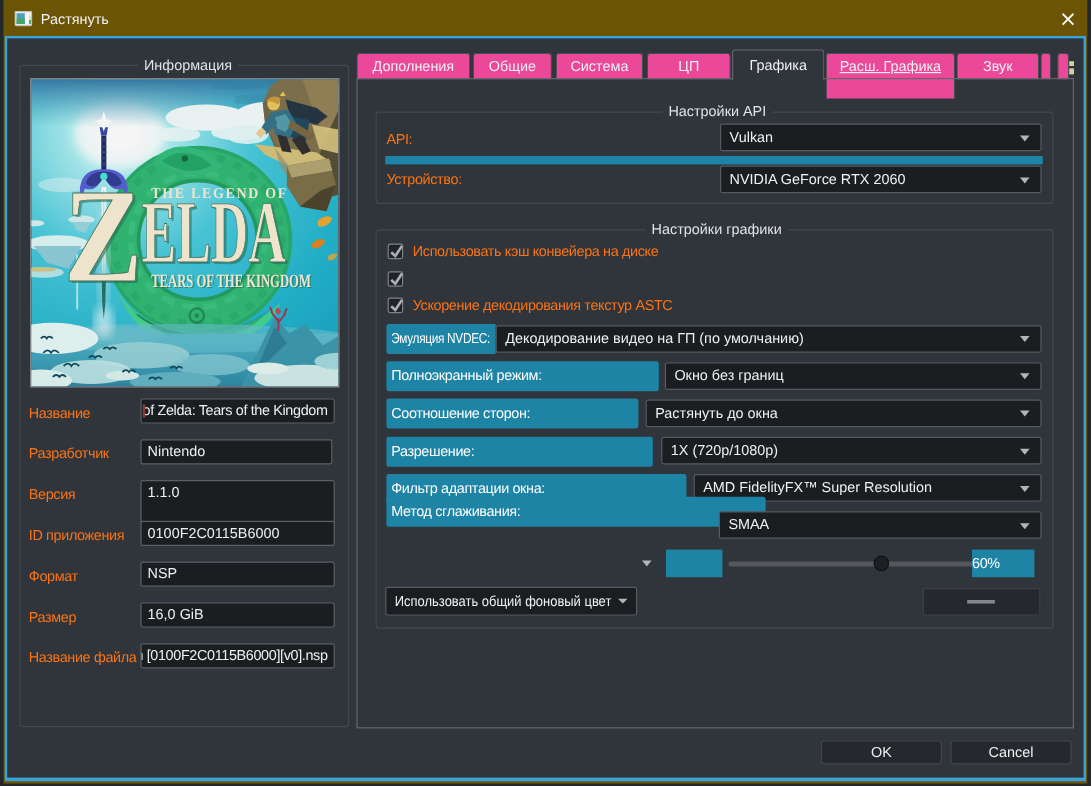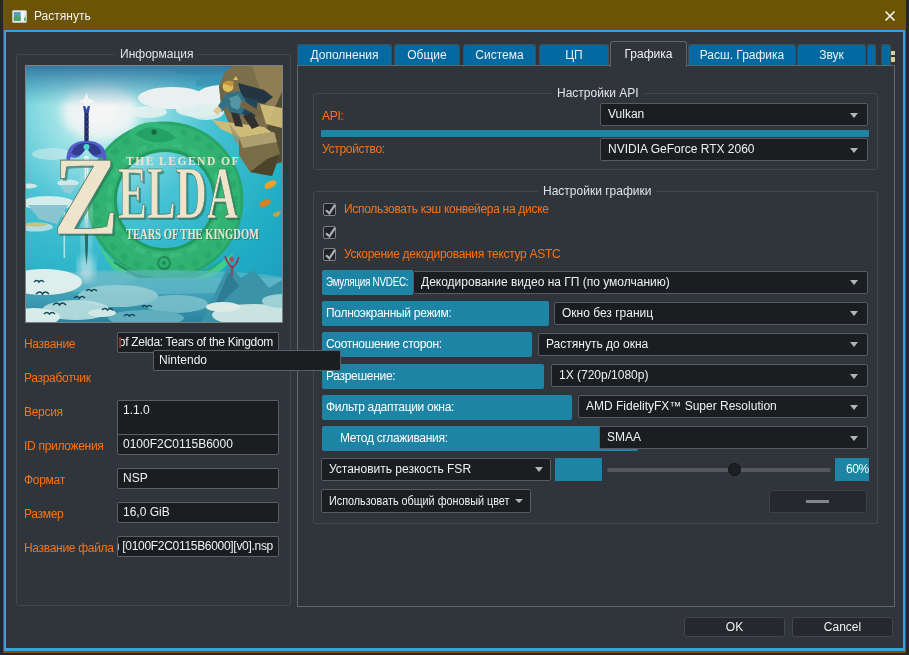--- a/index.html
+++ b/index.html
@@ -23,21 +23,21 @@
          font-size:12px;line-height:19px;padding:0 5px;white-space:nowrap;overflow:hidden;}
   .fieldr{display:flex;justify-content:flex-end;}
   .fieldr span{white-space:nowrap;flex:0 0 auto;letter-spacing:-0.3px;}
   
   .combo{background:#1b1e21;border:1px solid #565b61;border-radius:2px;color:#eef0f2;
          font-size:12px;line-height:21px;padding:0 7px;white-space:nowrap;overflow:hidden;}
   .arrow{position:absolute;width:0;height:0;border-left:4.5px solid transparent;
          border-right:4.5px solid transparent;border-top:5px solid #b2b6b9;}
   .teal{background:#1e84a6;color:#ffffff;font-size:12px;white-space:nowrap;overflow:hidden;letter-spacing:-0.3px;}
   
-  .tab{background:#0369a1;border:1px solid #474c51;border-bottom:none;
+  .tab{background:#ec4899;border:1px solid #474c51;border-bottom:none;
        border-radius:3px 3px 0 0;color:#eef0f2;font-size:12px;text-align:center;}
   
   .cb{width:13px;height:13px;background:#212427;border:1px solid #7d8286;border-radius:2px;}
   .btn{background:#25282c;border:1px solid #43474c;border-radius:3px;color:#eef0f2;
        font-size:12px;text-align:center;}
 </style>
 </head>
 <body>
 <div id="win">
   <div class="abs" id="goldframe"></div>
@@ -242,21 +242,21 @@
     <text x="92" y="152" font-family="Liberation Serif" font-size="74" font-weight="bold" fill="#f6eed6" stroke="#47705e" stroke-width="0.7" textLength="120" lengthAdjust="spacingAndGlyphs">ELDA</text>
     <text x="101.2" y="174.2" font-family="Liberation Serif" font-size="15.5" font-weight="bold" fill="#2c6d58" opacity="0.6" textLength="133" lengthAdjust="spacingAndGlyphs">TEARS OF THE KINGDOM</text>
     <text x="100" y="173" font-family="Liberation Serif" font-size="15.5" font-weight="bold" fill="#f6eed6" textLength="133" lengthAdjust="spacingAndGlyphs">TEARS OF THE KINGDOM</text>
   </svg>
   </div>
 
   <div class="abs tab" style="left:297px;top:44px;width:95px;height:22px;line-height:21px;">Дополнения</div>
   <div class="abs tab" style="left:394px;top:44px;width:66px;height:22px;line-height:21px;">Общие</div>
   <div class="abs tab" style="left:463px;top:44px;width:73px;height:22px;line-height:21px;">Система</div>
   <div class="abs tab" style="left:539px;top:44px;width:70px;height:22px;line-height:21px;">ЦП</div>
-  <div class="abs tab" style="left:688px;top:44px;width:108px;height:22px;line-height:21px;">Расш. Графика</div>
+  <div class="abs tab" style="left:688px;top:44px;width:108px;height:38px;line-height:21px;text-decoration:underline;">Расш. Графика</div>
   <div class="abs tab" style="left:797px;top:44px;width:69px;height:22px;line-height:21px;">Звук</div>
   <div class="abs tab" style="left:867px;top:44px;width:9px;height:22px;"></div>
   <div class="abs tab" style="left:881px;top:44px;width:10px;height:22px;"></div>
   <div class="abs" style="left:891px;top:51px;width:3.5px;height:4px;background:#d8cda2;z-index:4;"></div>
   <div class="abs" style="left:891px;top:57px;width:3.5px;height:4.5px;background:#d8cda2;z-index:4;"></div>
   <div class="abs tab" style="left:610px;top:41px;width:77px;height:26px;line-height:25px;background:#30353b;border-color:#5f656b;z-index:3;">Графика</div>
   <div class="abs gb" style="left:297px;top:65px;width:598px;height:542px;border-color:#62676d;border-radius:0;"></div>
 
   <div class="abs gb" style="left:313px;top:93px;width:565px;height:77px;"></div>
   <div class="abs gbtitle" style="left:552px;top:86px;">Настройки API</div>
@@ -300,43 +300,42 @@
   <div class="abs arrow" style="left:850px;top:342px;"></div>
 
   <div class="abs teal" style="left:322px;top:364px;width:222px;height:25px;line-height:25px;padding-left:4px;border-radius:2px;">Разрешение:</div>
   <div class="abs combo" style="left:551px;top:364px;width:317px;height:23px;line-height:21px;">1X (720p/1080p)</div>
   <div class="abs arrow" style="left:850px;top:374px;"></div>
 
   <div class="abs teal" style="left:322px;top:395px;width:250px;height:25px;line-height:25px;padding-left:4px;border-radius:2px;">Фильтр адаптации окна:</div>
   <div class="abs combo" style="left:578px;top:395px;width:290px;height:23px;line-height:21px;">AMD FidelityFX™ Super Resolution</div>
   <div class="abs arrow" style="left:850px;top:405px;"></div>
 
-  <div class="abs teal" style="left:322px;top:426px;width:316px;height:25px;line-height:25px;padding-left:18px;border-radius:2px;">Метод сглаживания:</div>
+  <div class="abs teal" style="left:322px;top:414px;width:316px;height:25px;line-height:25px;padding-left:4px;border-radius:2px;">Метод сглаживания:</div>
   <div class="abs combo" style="left:599px;top:426px;width:269px;height:23px;line-height:21px;">SMAA</div>
   <div class="abs arrow" style="left:850px;top:436px;"></div>
 
-  <div class="abs combo" style="left:321px;top:458px;width:230px;height:23px;">Установить резкость FSR</div>
   <div class="abs arrow" style="left:535px;top:467px;"></div>
   <div class="abs" style="left:555px;top:458px;width:47px;height:23px;background:#1e84a6;"></div>
   <div class="abs" style="left:607px;top:468px;width:224px;height:4px;background:#54585d;border-radius:2px;"></div>
   <div class="abs" style="left:728px;top:463px;width:13px;height:13px;background:#1d2023;border:1px solid #101214;border-radius:50%;"></div>
-  <div class="abs teal" style="left:835px;top:458px;width:34px;height:23px;line-height:23px;text-align:right;">60%</div>
+  <div class="abs teal" style="left:810px;top:458px;width:52px;height:23px;line-height:23px;text-align:left;">60%</div>
 
   <div class="abs combo" style="left:321px;top:489px;width:210px;height:24px;line-height:22px;"><span style="display:inline-block;transform:scaleX(0.9);transform-origin:0 50%;">Использовать общий фоновый цвет</span></div>
   <div class="abs arrow" style="left:515px;top:499px;border-left-width:4px;border-right-width:4px;border-top-width:4px;"></div>
   <div class="abs" style="left:769px;top:490px;width:98px;height:23px;background:#25282c;border:1px solid #3c4045;border-radius:2px;"></div>
   <div class="abs" style="left:806px;top:500px;width:23px;height:2.5px;background:#83878b;"></div>
 
   <div class="abs lbl" style="left:24px;top:337px;">Название</div>
   <div class="abs" style="left:119px;top:337px;width:1.5px;height:11px;background:#8a3a34;z-index:2;"></div>
   <div class="abs field fieldr" style="left:117px;top:332px;width:162px;height:21px;line-height:19px;">
       <span>The Legend of Zelda: Tears of the Kingdom</span>
     </div>
   <div class="abs lbl" style="left:24px;top:371px;">Разработчик</div>
-  <div class="abs field" style="left:117px;top:350px;width:188px;height:21px;margin-left:36px;">Nintendo</div>
+  <div class="abs field" style="left:117px;top:366px;width:160px;height:21px;">Nintendo</div>
   <div class="abs lbl" style="left:24px;top:405px;">Версия</div>
   <div class="abs field" style="left:117px;top:400px;width:162px;height:38px;">1.1.0</div>
   <div class="abs lbl" style="left:24px;top:439px;">ID приложения</div>
   <div class="abs field" style="left:117px;top:434px;width:162px;height:21px;">0100F2C0115B6000</div>
   <div class="abs lbl" style="left:24px;top:473px;">Формат</div>
   <div class="abs field" style="left:117px;top:468px;width:162px;height:21px;">NSP</div>
   <div class="abs lbl" style="left:24px;top:507px;">Размер</div>
   <div class="abs field" style="left:117px;top:502px;width:162px;height:21px;">16,0 GiB</div>
   <div class="abs lbl" style="left:24px;top:541px;text-align:center;">Название файла</div>
   <div class="abs field fieldr" style="left:117px;top:536px;width:162px;height:21px;line-height:19px;">

